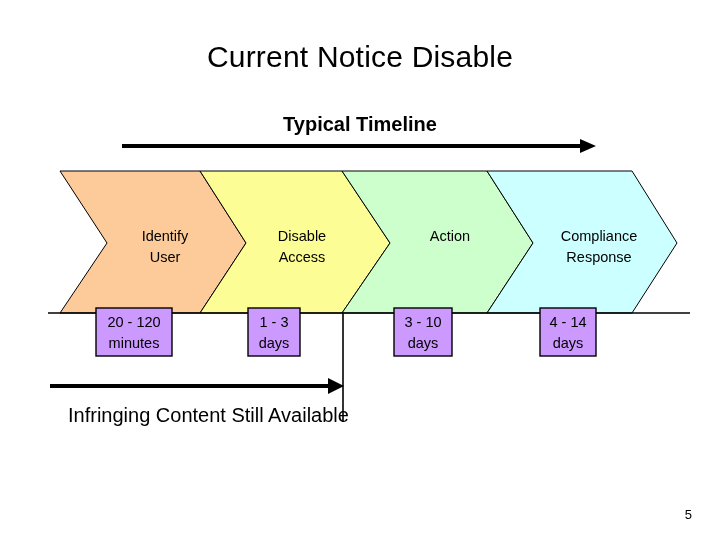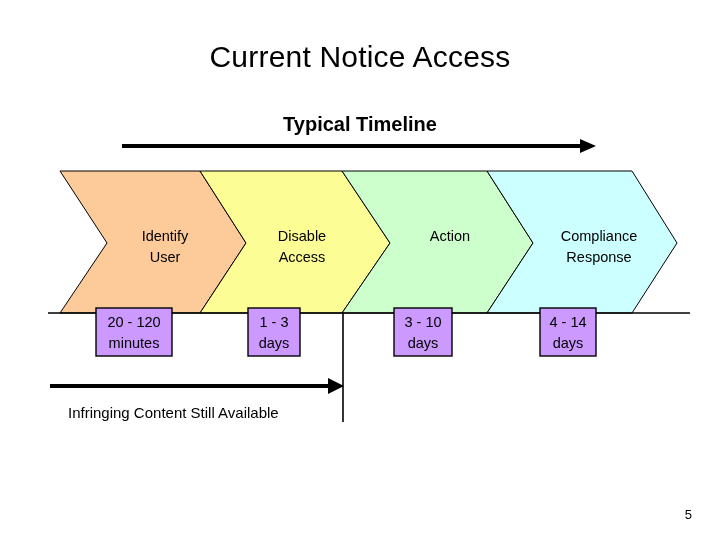--- a/index.html
+++ b/index.html
@@ -54,38 +54,38 @@
     font-size: 14.5px;
     fill: #000000;
   }
   .duration-label {
     font-family: "Liberation Sans", sans-serif;
     font-size: 14.5px;
     fill: #000000;
   }
   .note-label {
     position: absolute;
-    font-size: 15px;
+    font-size: 20px;
     color: #000000;
     white-space: nowrap;
   }
   .page-number {
     position: absolute;
     right: 28px;
     bottom: 18px;
     font-size: 13px;
     color: #000000;
   }
 </style>
 </head>
 <body>
 
 <div id="slide">
 
-  <div class="slide-title">Current Notice Access</div>
+  <div class="slide-title">Current Notice Disable</div>
 
   <div class="slide-subtitle">Typical Timeline</div>
 
   <svg class="diagram" viewBox="0 0 720 540">
 
     <g>
       <line x1="122" y1="146" x2="580" y2="146" stroke="#000000" stroke-width="4"></line>
       <polygon points="580,139 596,146 580,153" fill="#000000"></polygon>
     </g>
 

